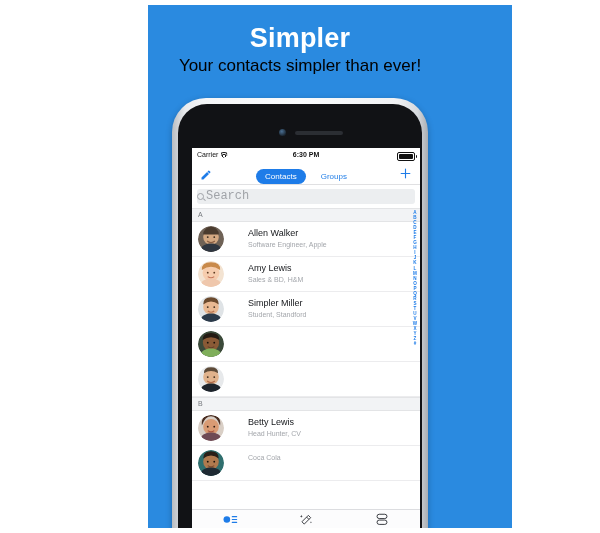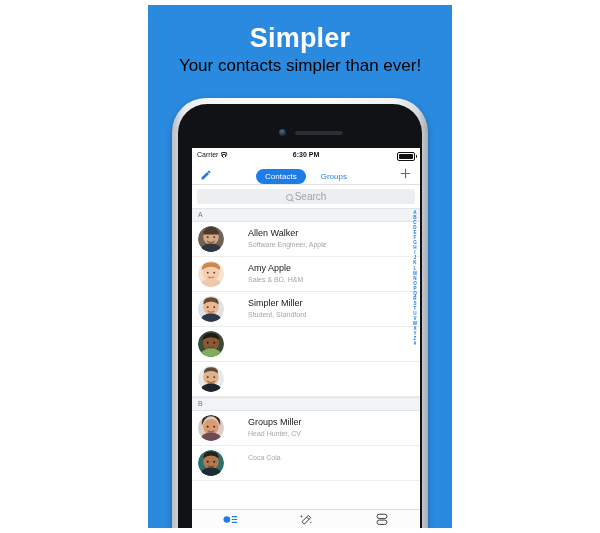--- a/index.html
+++ b/index.html
@@ -1,20 +1,20 @@
 <!DOCTYPE html>
 <html><head>
 <meta charset="utf-8">
 <style>
   html,body{margin:0;padding:0;background:#ffffff;}
   body{width:600px;height:533px;overflow:hidden;font-family:"Liberation Sans",sans-serif;}
   .stage{position:relative;width:600px;height:533px;background:#ffffff;}
 
   
-  .promo{position:absolute;left:148px;top:5px;width:304px;height:523px;background:#2a8ae0;overflow:hidden;}
+  .promo{position:absolute;left:148px;top:5px;width:364px;height:523px;background:#2a8ae0;overflow:hidden;}
   .promo-title{position:absolute;left:0;top:17px;width:304px;text-align:center;color:#ffffff;
     font-size:27px;font-weight:bold;letter-spacing:.2px;line-height:32px;}
   .promo-sub{position:absolute;left:0;top:50px;width:304px;text-align:center;color:#000000;
     font-size:17px;font-weight:normal;line-height:22px;}
 
   
   .phone{position:absolute;left:24px;top:93px;width:256px;height:440px;
     background:linear-gradient(to right,#b9bcc0 0%,#e9ebee 5%,#f4f5f7 12%,#fafbfc 50%,#f0f1f3 88%,#d6d9dd 96%,#a9adb2 100%);
     border-radius:34px 34px 0 0;box-shadow:0 2px 6px rgba(0,0,0,.25);}
   .phone-inner{position:absolute;left:6px;top:6px;width:244px;height:434px;background:#111215;border-radius:29px 29px 0 0;}
@@ -43,22 +43,22 @@
   .nav-pencil{position:absolute;left:8px;top:5px;width:12px;height:12px;cursor:pointer;}
   .nav-plus{position:absolute;right:8px;top:4px;width:13px;height:13px;cursor:pointer;}
   .segbox{position:absolute;left:0;right:0;top:3px;text-align:center;}
   .seg{display:inline-block;font-size:8px;line-height:13px;padding:1px 9px;border-radius:8px;color:#2681e8;cursor:pointer;}
   .seg.on{background:#1e7ce8;color:#ffffff;}
   .seg.off{margin-left:6px;}
 
   
   .searchwrap{padding:4px 5px;background:#ffffff;}
   .searchfield{position:relative;height:15px;background:#eceef0;border-radius:3px;}
-  .searchfield .ph{position:absolute;left:0;right:0;top:0;line-height:15px;text-align:center;
-    font-size:10px;color:#a0a3a8;}
+  .searchfield .ph{position:absolute;left:0;right:0;top:0;line-height:15px;text-align:left;
+    font-size:12px;color:#a0a3a8;font-family:Liberation Mono, monospace;}
   .mag{display:inline-block;width:5px;height:5px;border:1px solid #a0a3a8;border-radius:50%;
     position:relative;vertical-align:-1px;margin-right:2px;}
   .mag:after{content:"";position:absolute;right:-2px;bottom:-1px;width:2.5px;height:1px;background:#a0a3a8;transform:rotate(45deg);}
 
   
   .list{position:relative;height:308px;overflow:hidden;background:#ffffff;}
   .sect{height:12px;line-height:12px;padding-left:6px;background:#f2f3f5;font-size:7px;color:#76797e;border-top:1px solid #e3e4e6;border-bottom:1px solid #e3e4e6;}
   .row{position:relative;height:34px;padding-left:6px;border-bottom:1px solid #ececee;background:#fff;cursor:pointer;}
   .av{position:absolute;left:6px;top:4px;width:26px;height:26px;border-radius:50%;overflow:hidden;}
   .rtext{margin-left:50px;padding-top:6px;}
@@ -164,21 +164,21 @@
                       <circle cx="20" cy="18" r="13" fill="#f6cdae"></circle>
                       <path d="M6 14q14-10 28 0 1-12-14-12T6 14z" fill="#c98a4b"></path>
                       <circle cx="15" cy="18" r="1.4" fill="#5a3a22"></circle>
                       <circle cx="25" cy="18" r="1.4" fill="#5a3a22"></circle>
                       <path d="M15 24q5 4 10 0" stroke="#c4765a" stroke-width="1.8" fill="none"></path>
                       <path d="M2 40c2-9 9-13 18-13s16 4 18 13z" fill="#efc7ac"></path>
                     </g>
                   </svg>
               </div>
               <div class="rtext">
-                <div class="rname">Amy Apple</div>
+                <div class="rname">Amy Lewis</div>
                 <div class="rsub">Sales &amp; BD, H&amp;M</div>
               </div>
             </div>
 
             <div class="row">
               <div class="av">
                 <svg width="26" height="26" viewBox="0 0 40 40">
                     <defs>
                       <clipPath id="c3">
                         <circle cx="20" cy="20" r="20"></circle>
@@ -258,21 +258,21 @@
                       <circle cx="20" cy="18" r="12" fill="#d99b74"></circle>
                       <path d="M6 16q5-14 14-14t14 14q2-16-14-16T6 16z" fill="#4a2e22"></path>
                       <circle cx="15" cy="18" r="1.4" fill="#2c1a10"></circle>
                       <circle cx="25" cy="18" r="1.4" fill="#2c1a10"></circle>
                       <path d="M15 24q5 4 10 0" stroke="#a8523c" stroke-width="1.8" fill="none"></path>
                       <path d="M2 40c2-9 9-13 18-13s16 4 18 13z" fill="#6e4a55"></path>
                     </g>
                   </svg>
               </div>
               <div class="rtext">
-                <div class="rname">Groups Miller</div>
+                <div class="rname">Betty Lewis</div>
                 <div class="rsub">Head Hunter, CV</div>
               </div>
             </div>
 
             <div class="row">
               <div class="av">
                 <svg width="26" height="26" viewBox="0 0 40 40">
                     <defs>
                       <clipPath id="c7">
                         <circle cx="20" cy="20" r="20"></circle>

